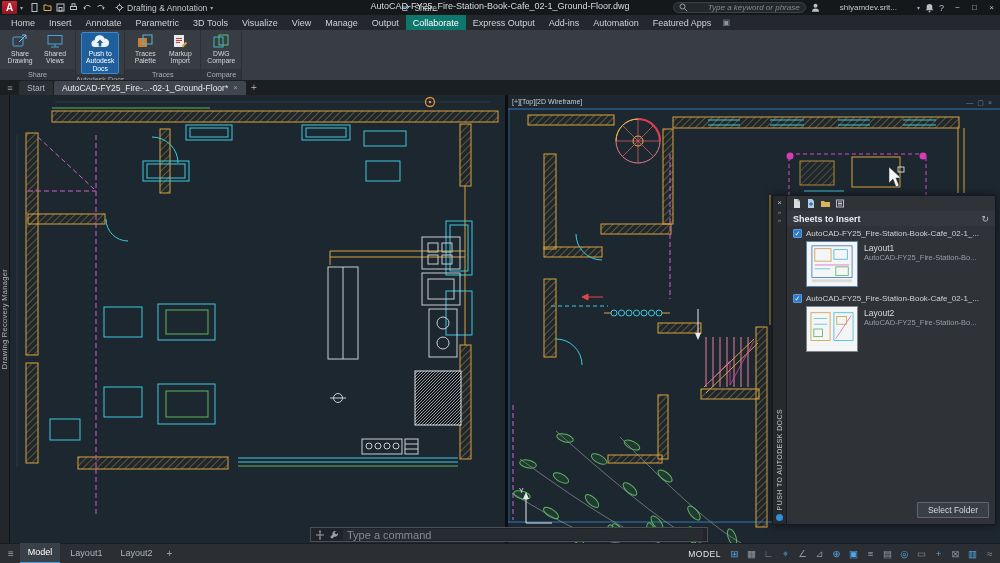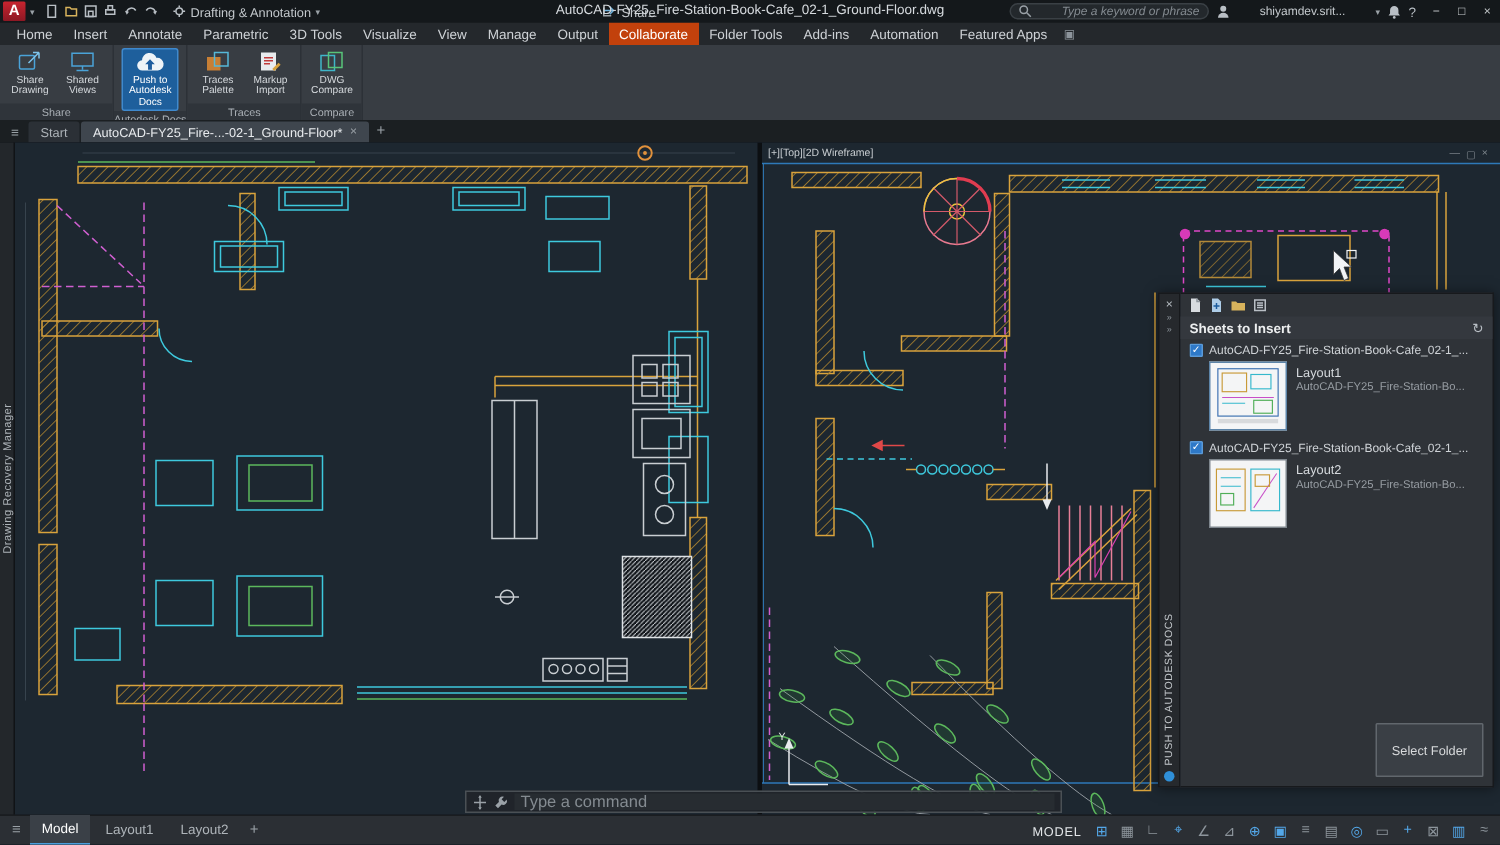--- a/index.html
+++ b/index.html
@@ -22,21 +22,21 @@
   .search-box input::placeholder { color:#848b91; font-style:italic; }
   .user { display:flex; align-items:center; gap:20px; }
   .user-name { font-size:8px; color:#c3c8cc; max-width:62px; overflow:hidden; white-space:nowrap; }
   .help-glyph { color:#b9bfc5; font-size:9px; }
   .win-controls { display:flex; }
   .win-controls span { width:17px; text-align:center; font-size:8px; color:#c6cacd; line-height:15px; }
 
   
   .menubar { height:15px; background:#24282c; display:flex; align-items:stretch; padding-left:4px; font-size:9px; color:#ced2d6; flex:0 0 auto; }
   .menu-tab { padding:1px 7px 0; line-height:14px; white-space:nowrap; }
-  .menu-tab.active { background:#c2410c; color:#fff; }
+  .menu-tab.active { background:#0f766e; color:#fff; }
   .menu-extra { margin-left:4px; color:#8d959c; font-size:8px; line-height:15px; }
 
   
   .ribbon { height:50px; background:#383d43; display:flex; align-items:stretch; flex:0 0 auto; }
   .r-panel { display:flex; flex-direction:column; border-right:1px solid #2c3137; }
   .r-buttons { flex:1; display:flex; align-items:flex-start; justify-content:center; gap:3px; padding:2px 4px 0; }
   .r-btn { width:32px; display:flex; flex-direction:column; align-items:center; gap:1px; font-size:6.8px; line-height:1.08; text-align:center; color:#d4d8dc; border-radius:2px; padding:1px 0; }
   .r-btn.blue { background:#1e5f9c; border:1px solid #3f89cd; color:#fff; width:38px; }
   .r-label { height:11px; background:#2f343a; text-align:center; font-size:7.2px; color:#aab0b6; line-height:11px; }
 
@@ -75,21 +75,21 @@
   .sheet-group { padding:3px 6px 2px; }
   .sheet-file { display:flex; gap:4px; align-items:center; font-size:8px; color:#cfd3d7; white-space:nowrap; overflow:hidden; }
   .cbx { flex:0 0 auto; width:9px; height:9px; background:#2e79c8; border:1px solid #5a9ad8; color:#fff; font-size:7px; line-height:8px; text-align:center; border-radius:1px; }
   .sheet-body { display:flex; gap:6px; padding:3px 0 2px 13px; }
   .thumb { width:52px; height:46px; background:#f4f5f6; border:1px solid #7e868d; flex:0 0 auto; }
   .thumb svg { display:block; }
   .sheet-meta { padding-top:2px; min-width:0; }
   .layout-name { font-size:8.5px; color:#d6dade; }
   .layout-sub { font-size:7.5px; color:#979da3; white-space:nowrap; overflow:hidden; max-width:130px; }
   .pal-footer { margin-top:auto; display:flex; justify-content:flex-end; padding:4px 6px 6px; }
-  .btn { background:#3a3f45; border:1px solid #61676d; color:#d8dadc; font-size:8.5px; padding:12px 10px; border-radius:1px; }
+  .btn { background:#3a3f45; border:1px solid #61676d; color:#d8dadc; font-size:8.5px; padding:2px 10px; border-radius:1px; }
 
   
   .cmdbar { position:absolute; left:300px; top:432px; width:398px; height:15px; background:rgba(32,37,42,.93); border:1px solid #4a5055; display:flex; align-items:center; gap:4px; padding:0 4px; z-index:4; }
   .cmdbar .field { flex:1; display:flex; align-items:center; background:#272c31; height:11px; padding:0 4px; }
   .cmdbar input { flex:1; background:transparent; border:none; outline:none; color:#aab0b6; font-size:11px; font-family:"Liberation Sans",sans-serif; }
   .cmdbar input::placeholder { color:#848b91; }
 
   
   .statusbar { height:20px; background:#2b2f34; display:flex; align-items:center; gap:2px; padding:0 4px; flex:0 0 auto; border-top:1px solid #1a1d20; }
   .sb-menu { color:#9aa1a7; font-size:10px; padding:0 4px; }
@@ -182,21 +182,21 @@
     <span class="menu-tab">Home</span>
     <span class="menu-tab">Insert</span>
     <span class="menu-tab">Annotate</span>
     <span class="menu-tab">Parametric</span>
     <span class="menu-tab">3D Tools</span>
     <span class="menu-tab">Visualize</span>
     <span class="menu-tab">View</span>
     <span class="menu-tab">Manage</span>
     <span class="menu-tab">Output</span>
     <span class="menu-tab active">Collaborate</span>
-    <span class="menu-tab">Folder Tools</span>
+    <span class="menu-tab">Express Output</span>
     <span class="menu-tab">Add-ins</span>
     <span class="menu-tab">Automation</span>
     <span class="menu-tab">Featured Apps</span>
     <span class="menu-extra">▣</span>
   </div>
 
   <div class="ribbon">
     <div class="r-panel">
       <div class="r-buttons">
         <div class="r-btn">

